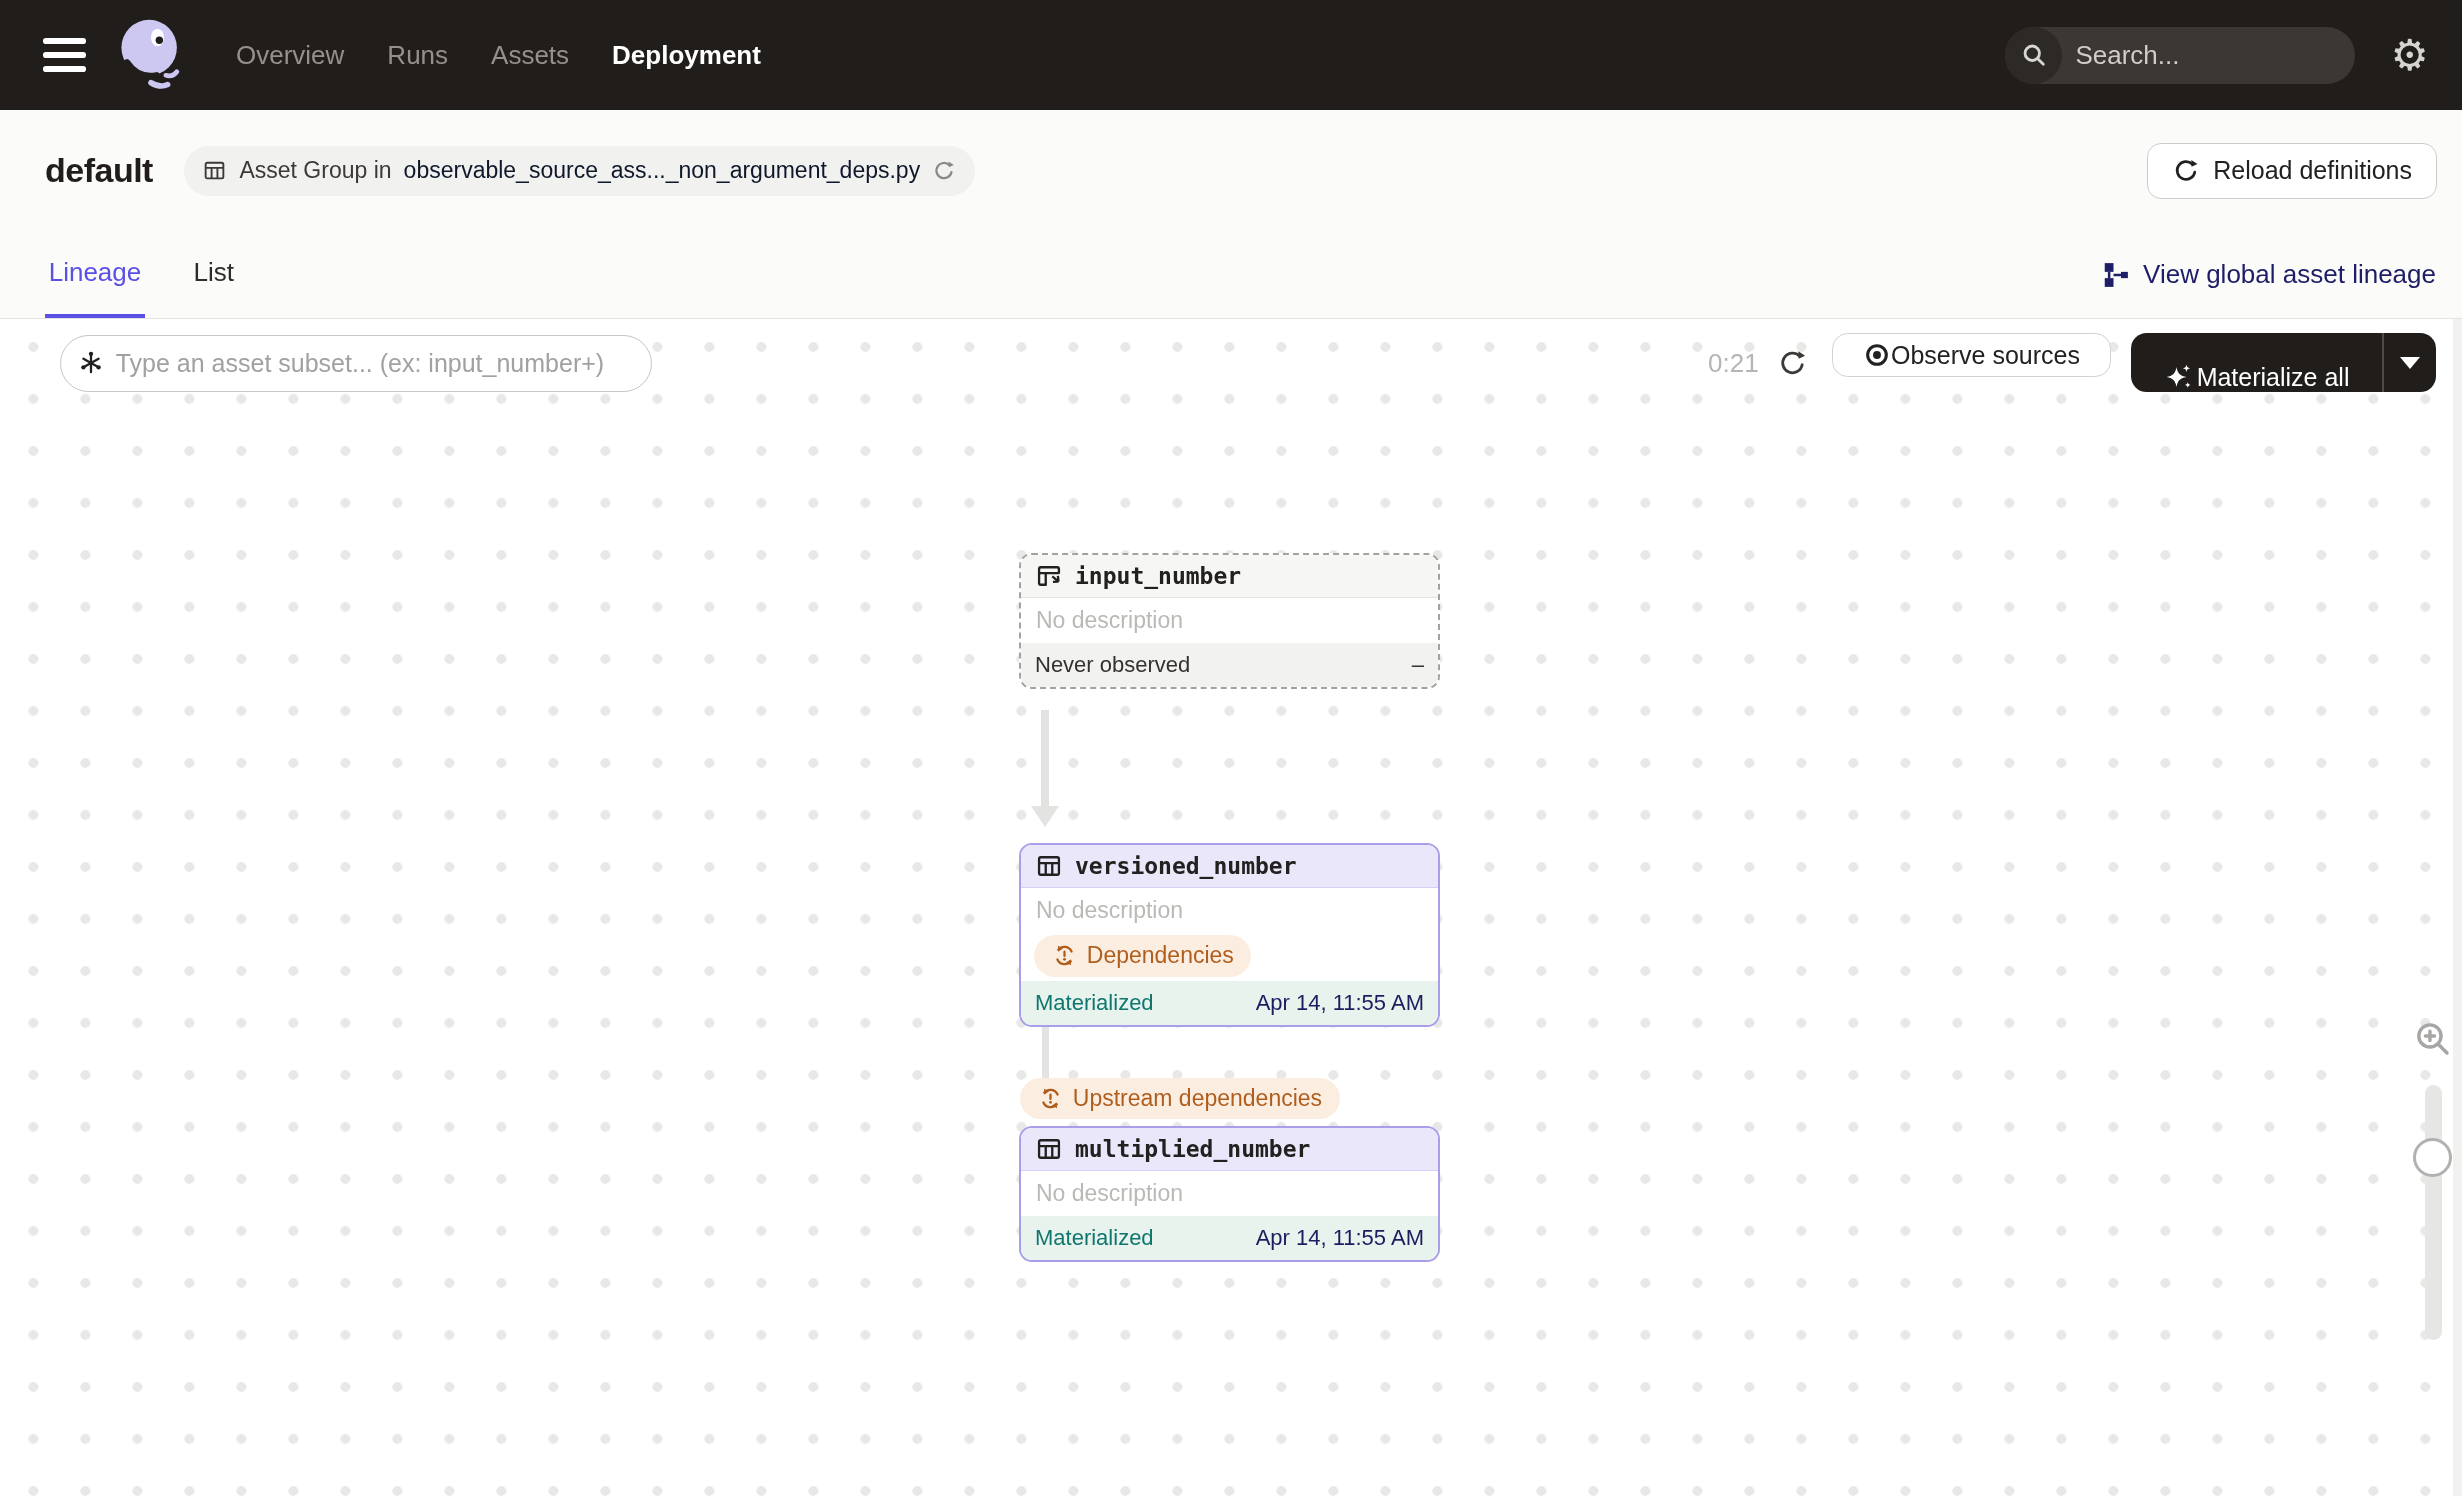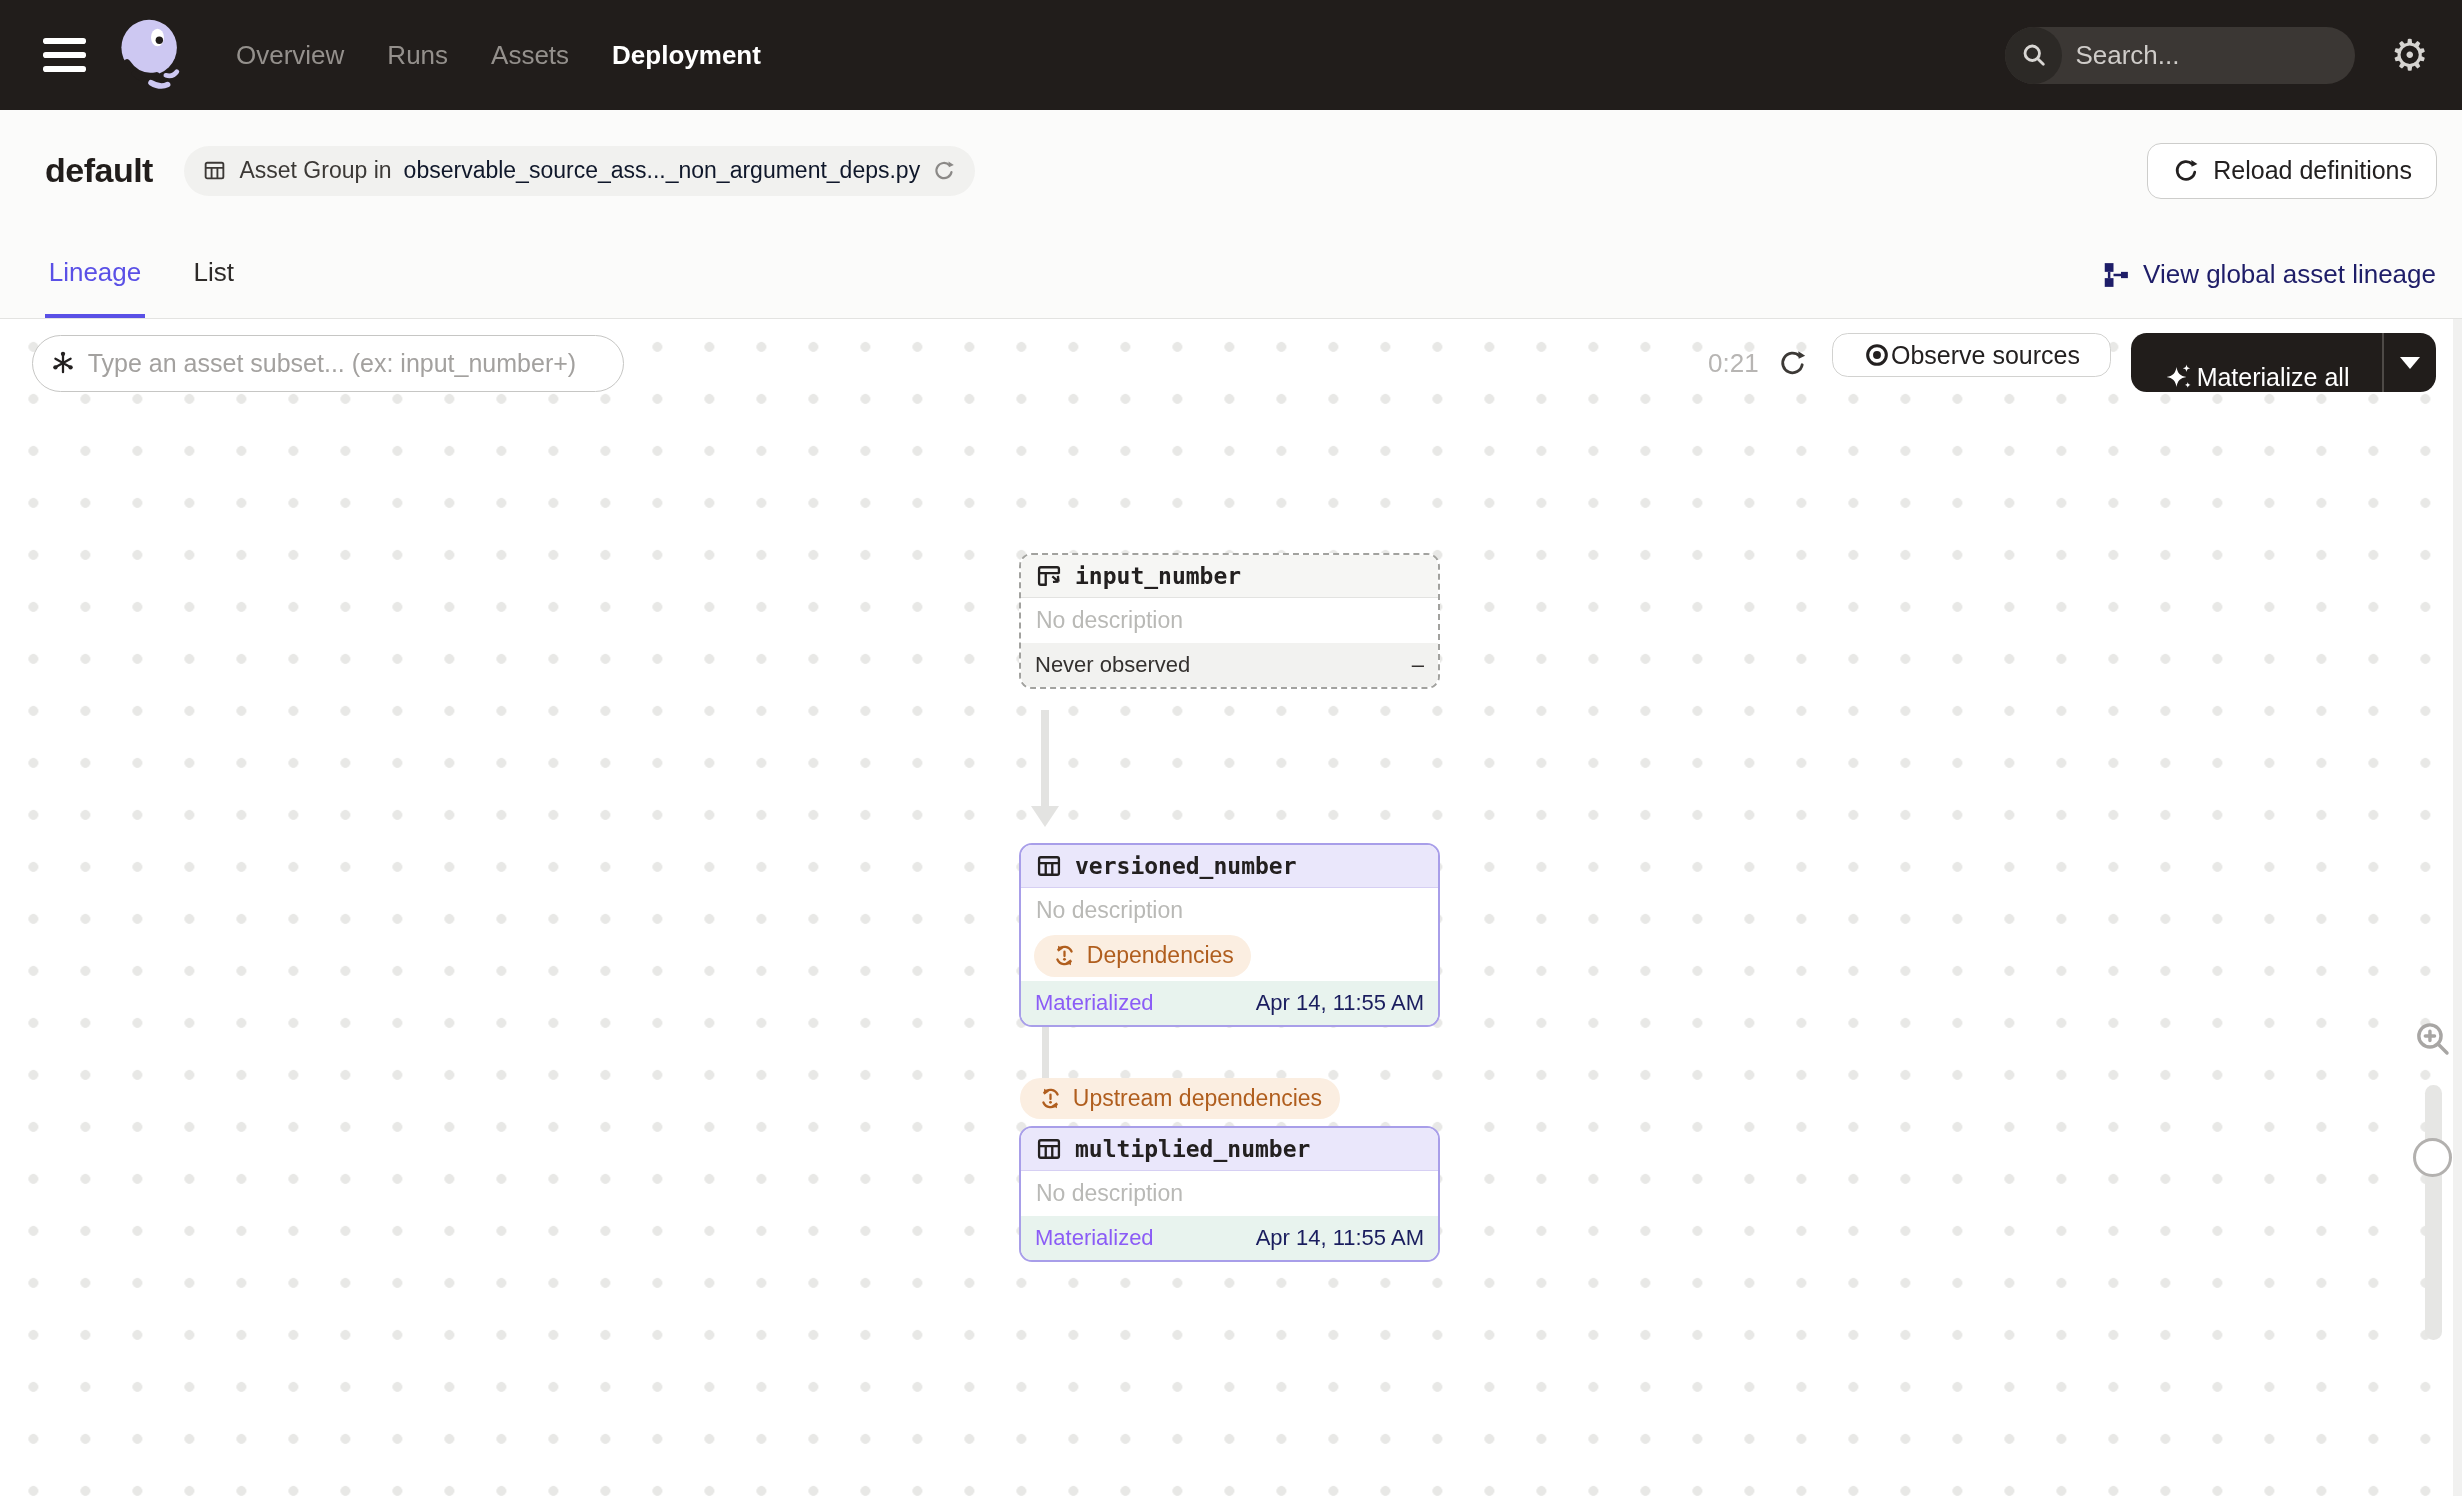--- a/index.html
+++ b/index.html
@@ -44,21 +44,21 @@
   .global-link { margin-left:auto; display:flex; align-items:center; gap:12px; font-size:26px;
     color:#1e1d68; font-weight:500; cursor:pointer; }
 
   
   .canvas { position:relative; height:1178px; background:#fff;
     background-image:radial-gradient(circle, #e8e8e6 4.6px, transparent 5.2px);
     background-size:52px 52px; background-position:7.4px 1.9px; overflow:hidden; }
   .scroll-strip { position:absolute; right:0; top:0; width:9.3px; height:100%; background:#f1f1f0; }
 
   
-  .subset-input { position:absolute; left:32px; top:15.7px; width:592px; height:57px; border:1.9px solid #c6c6c4;
+  .subset-input { position:absolute; left:60px; top:15.7px; width:592px; height:57px; border:1.9px solid #c6c6c4;
     border-radius:29px; background:#fff; display:flex; align-items:center; gap:12px; padding:0 5.6px 0 16.7px; }
   .subset-input input { flex:1; min-width:0; border:none; outline:none; font-size:25px; color:#232020;
     background:transparent; white-space:nowrap; overflow:hidden; font-family:"Liberation Sans",sans-serif; }
   .subset-input input::placeholder { color:#a3a19f; opacity:1; }
   .timer { position:absolute; left:1708px; top:15.7px; height:57px; line-height:57px; font-size:26px; color:#b7b5b3; }
   .refresh-btn { position:absolute; left:1777px; top:15.7px; height:57px; display:flex; align-items:center; cursor:pointer; }
   .btn-observe { position:absolute; left:1832px; top:14px; width:279px; height:44px; background:#fff;
     border:1.9px solid #d2d2d0; border-radius:15.7px; display:flex; align-items:center; justify-content:center;
     font-size:25px; font-weight:500; color:#232020; cursor:pointer; }
   .btn-materialize { position:absolute; left:2131px; top:14px; width:305px; height:59px; background:#211d1b;
@@ -80,21 +80,21 @@
   .source .n-header { background:#f6f6f4; border-bottom:0.9px solid #e3e3e1; }
   .mat .n-header { background:#eae7fb; border-bottom:0.9px solid #d6cff3; }
   .n-desc { height:45px; display:flex; align-items:center; padding:0 15px; font-size:23px; color:#b9b9b6; }
   .n-badge-row { height:48px; display:flex; align-items:flex-start; padding:1.9px 13px 0; }
   .dep-badge { display:inline-flex; align-items:center; gap:10.2px; height:42px; border-radius:21px;
     background:#fbeee1; color:#b05e1e; font-size:23px; font-weight:500; padding:0 17.6px; }
   .n-status { height:44px; display:flex; align-items:center; justify-content:space-between; padding:0 14px;
     font-size:22px; }
   .n-status.never { background:#f2f2f0; color:#34312f; }
   .n-status.mat-status { background:#e8f3ee; }
-  .n-status.mat-status .st-label { color:#8b5cf6; }
+  .n-status.mat-status .st-label { color:#0f766e; }
   .n-status.mat-status .st-value { color:#1a1d5e; }
   .edge-badge { position:absolute; left:1020px; top:759px; height:41px; display:inline-flex; align-items:center;
     gap:10.2px; border-radius:20.4px; background:#fbeee1; color:#b05e1e; font-size:23px; font-weight:500;
     padding:0 17.6px; cursor:pointer; }
 
   
   .edge-band { position:absolute; background:#e3e3e1; }
   .arrow-head { position:absolute; width:0; height:0; border-left:14px solid transparent;
     border-right:14px solid transparent; border-top:21px solid #e3e3e1; }
 

